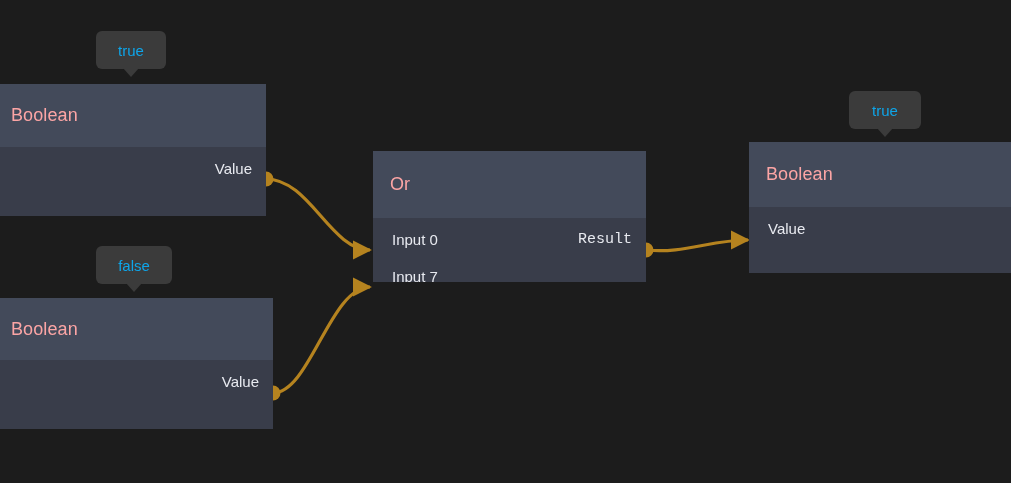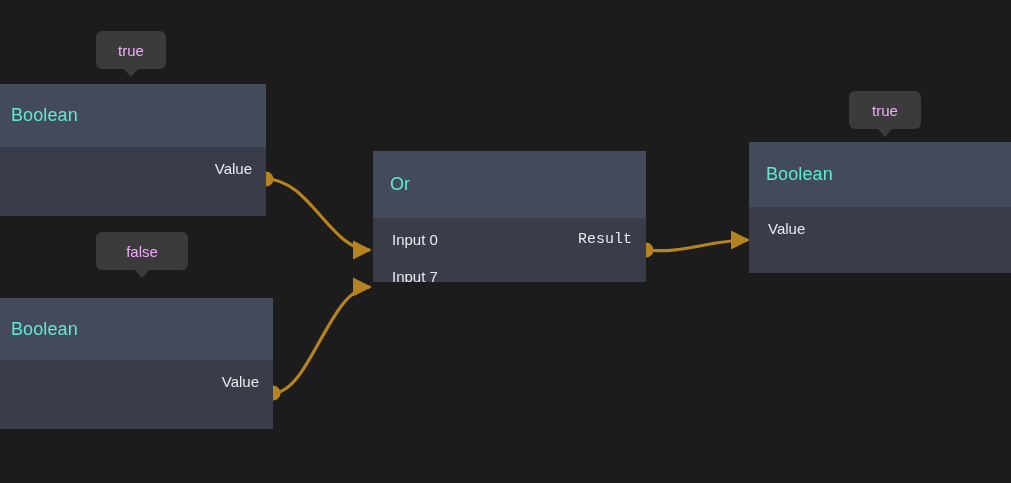--- a/index.html
+++ b/index.html
@@ -12,21 +12,21 @@
   #canvas{position:absolute;inset:0;width:1011px;height:483px;}
 
   
   .node{position:absolute;box-sizing:border-box;overflow:hidden;}
   .node-header{
     background:#434a5a;
     display:flex;align-items:center;
     box-sizing:border-box;
   }
   .node-title{
-    color:#5eead4;
+    color:#fca5a5;
     font-size:18px;
     letter-spacing:.1px;
     white-space:nowrap;
   }
   .node-body{
     background:#393d4a;
     box-sizing:border-box;
     position:relative;
     height:100%;
   }
@@ -43,21 +43,21 @@
     font-size:15px;
     white-space:nowrap;
     line-height:22px;
   }
 
   
   .tooltip{
     position:absolute;
     background:#3b3b3b;
     border-radius:6px;
-    color:#f0abfc;
+    color:#0ea5e9;
     font-size:15px;
     display:flex;align-items:center;justify-content:center;
     box-sizing:border-box;
     height:38px;
     white-space:nowrap;
   }
   .tooltip .tip-tail{
     position:absolute;
     bottom:-8px;left:50%;
     margin-left:-8px;
@@ -113,21 +113,21 @@
     <div class="node-header" style="height:62px;padding-left:12px;">
       <span class="node-title">Boolean</span>
     </div>
     <div class="node-body" style="height:69px;">
       <div class="port-row out" style="top:84px;transform:translateY(-73px);">
         <span class="port-label">Value</span>
       </div>
     </div>
   </div>
 
-  <div class="tooltip" style="left:96px;top:232px;width:92px;">
+  <div class="tooltip" style="left:96px;top:246px;width:76px;">
     <span>false</span>
     <span class="tip-tail"></span>
   </div>
 
   <div class="node" style="left:373px;top:151px;width:273px;height:131px;">
     <div class="node-header" style="height:67px;padding-left:17px;">
       <span class="node-title">Or</span>
     </div>
     <div class="node-body" style="height:102px;">
       <div class="port-row in" style="top:77px;transform:translateY(-66px);">

